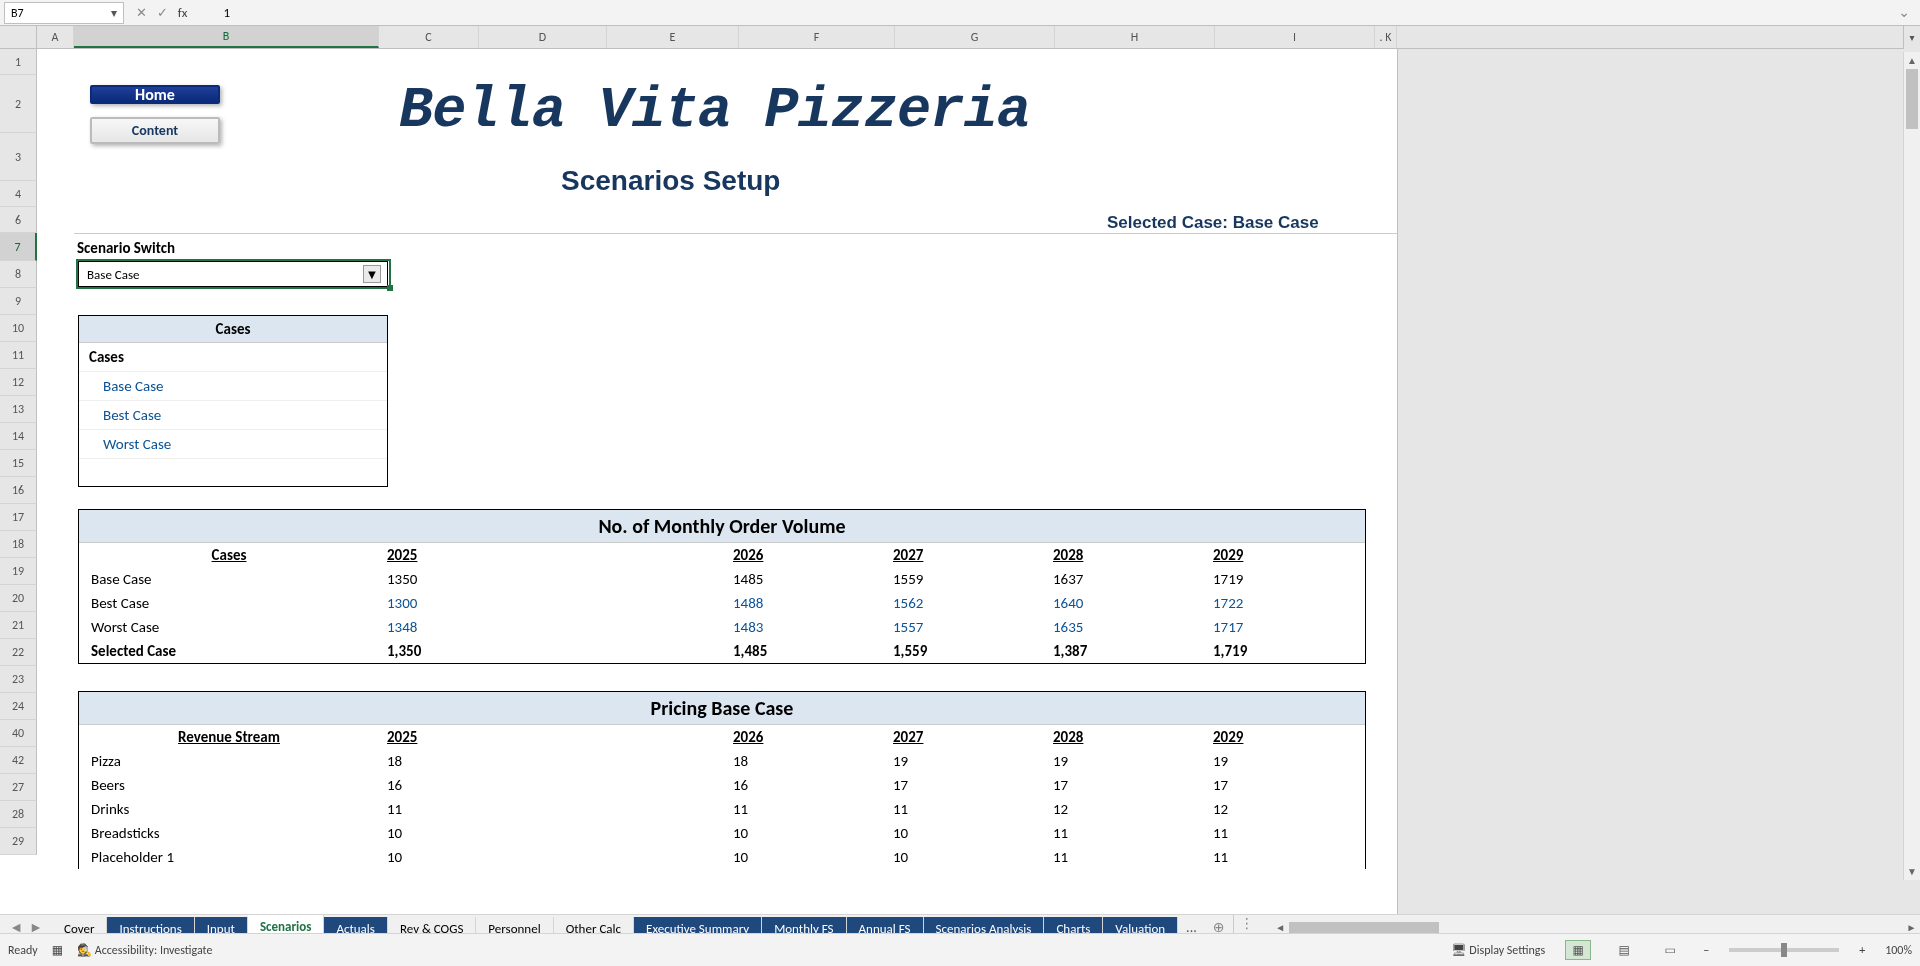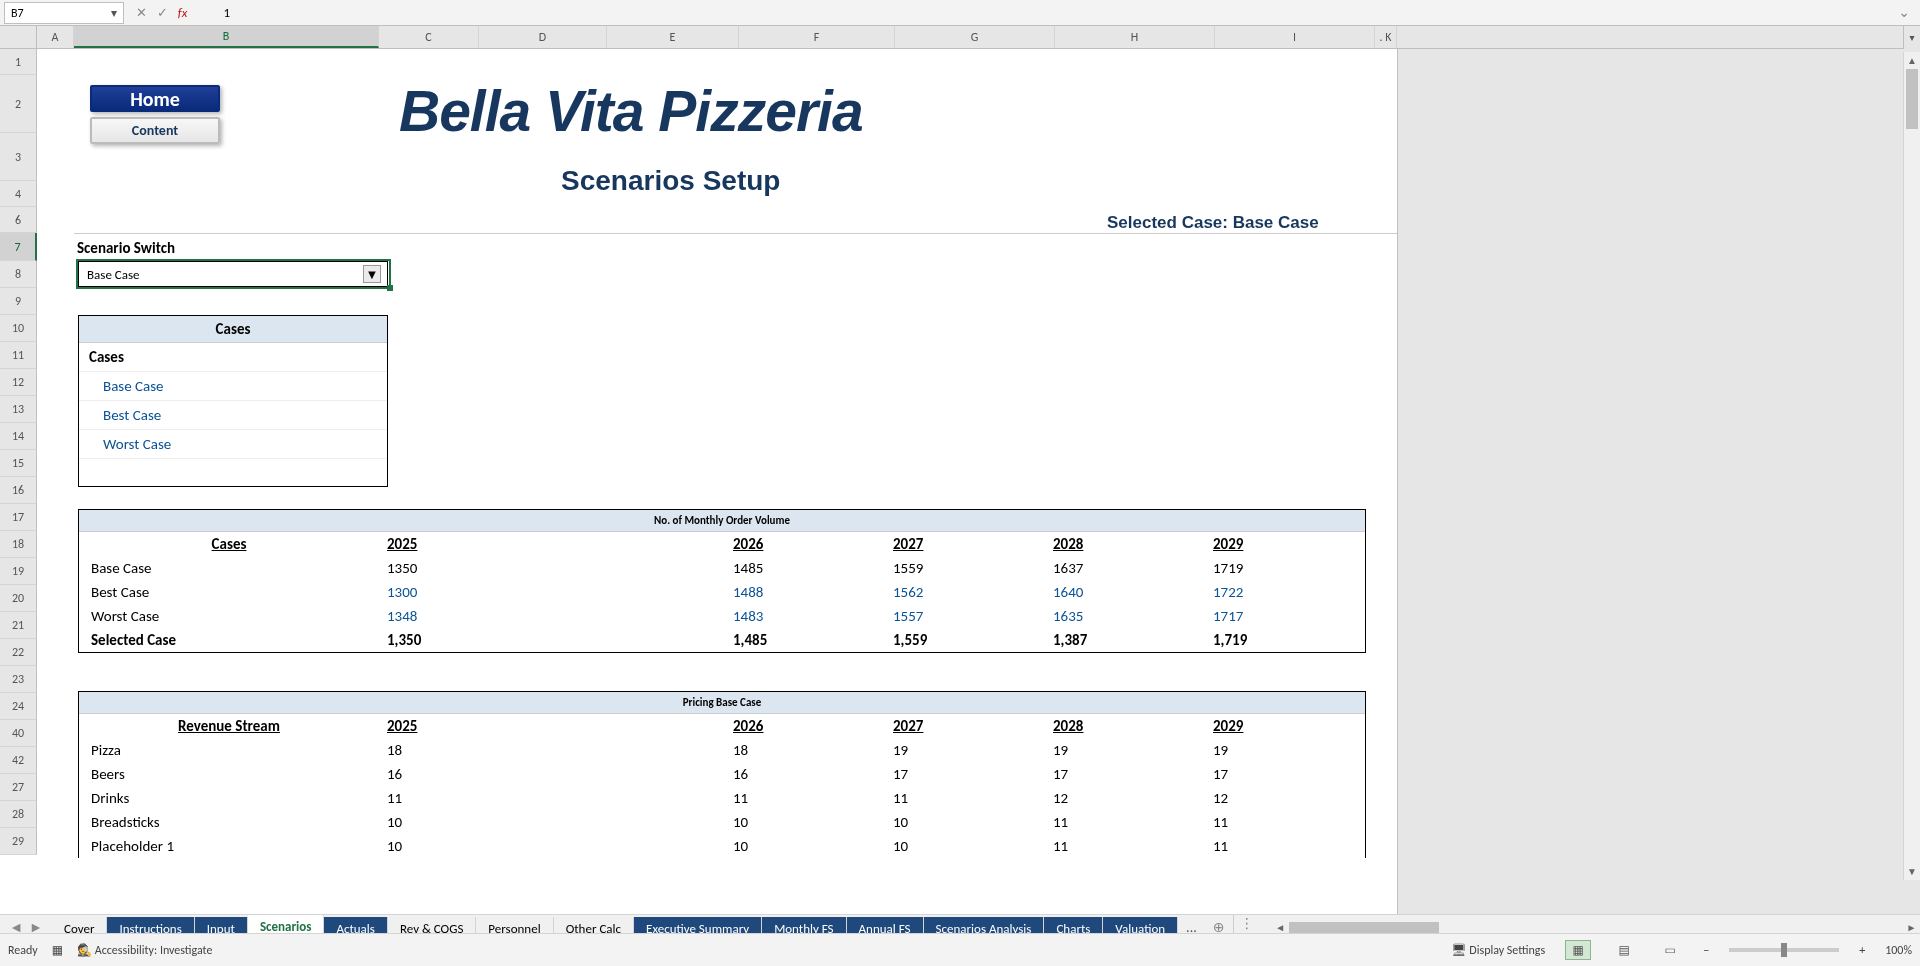--- a/index.html
+++ b/index.html
@@ -3,21 +3,21 @@
 <meta charset="utf-8">
 <style>
   * { box-sizing: border-box; margin: 0; padding: 0; }
   body { font-family: Calibri, Arial, sans-serif; font-size: 14px; background: #fff; overflow: hidden; width: 1920px; height: 966px; position: relative; }
 
   
   .formula-bar { display: flex; align-items: center; height: 26px; border-bottom: 1px solid #bfbfbf; background: #f3f3f3; padding: 0 4px; }
   .name-box { width: 120px; height: 22px; border: 1px solid #bfbfbf; background: #fff; font-size: 12px; padding: 2px 6px; display: flex; align-items: center; justify-content: space-between; }
   .name-box .dd { color: #555; }
   .fb-icons { display: flex; align-items: center; gap: 10px; margin: 0 12px; color: #888; font-size: 13px; }
-  .fb-fx { font-style: italic; color: #b91c1c; margin-right: 18px; }
+  .fb-fx { color: #404040; margin-right: 18px; }
   .fb-value { flex: 1; font-size: 13px; padding-left: 6px; }
   .fb-expand { color: #888; padding: 0 6px; }
 
   
   .main { display: flex; height: 910px; position: relative; }
   .grid-area { flex: 1; position: relative; overflow: hidden; }
   .col-headers { display: flex; height: 23px; background: #e6e6e6; border-bottom: 1px solid #bfbfbf; }
   .corner { width: 37px; border-right: 1px solid #bfbfbf; background: #e6e6e6; }
   .ch { border-right: 1px solid #d4d4d4; text-align: center; font-size: 12px; color: #555; display: flex; align-items: center; justify-content: center; background: #e6e6e6; }
   .ch.sel { background: #d2d2d2; color: #0f6b3a; border-bottom: 2px solid #217346; }
@@ -31,45 +31,45 @@
   .r1 { height: 26px; }
   .r2 { height: 58px; }
   .r3 { height: 48px; }
   .r4 { height: 26px; }
   .r6 { height: 26px; }
   .r7 { height: 28px; }
   .rstd { height: 27px; }
 
   
   .title { position: absolute; left: 362px; top: 34px; font: 800 57px/1 Arial, sans-serif; color: #17375e; letter-spacing: -1px; }
-  .title-italic { font-style: italic; }
+  .title-italic { font-style: italic; font-family: Liberation Mono, monospace; }
   .subtitle { position: absolute; left: 524px; top: 118px; font: 800 28px/1 Arial, sans-serif; color: #17375e; }
   .selcase { position: absolute; left: 1070px; top: 164px; font: 700 17px Arial, sans-serif; color: #17375e; }
 
-  .btn-home { position: absolute; left: 53px; top: 36px; width: 130px; height: 27px; background: linear-gradient(#1f3f9a,#0a2a7a); color: #fff; border: 2px solid #0a2a7a; font-weight: 700; font-size: 20px; display: flex; align-items: center; justify-content: center; box-shadow: 2px 2px 4px rgba(0,0,0,.3); border-radius: 2px; cursor: pointer; }
+  .btn-home { position: absolute; left: 53px; top: 36px; width: 130px; height: 19px; background: linear-gradient(#1f3f9a,#0a2a7a); color: #fff; border: 2px solid #0a2a7a; font-weight: 700; font-size: 16px; display: flex; align-items: center; justify-content: center; box-shadow: 2px 2px 4px rgba(0,0,0,.3); border-radius: 2px; cursor: pointer; }
   .btn-content { position: absolute; left: 53px; top: 68px; width: 130px; height: 27px; background: linear-gradient(#f7f7f7,#e6e6e6); color: #17375e; border: 2px solid #bbb; font-weight: 700; font-size: 14px; display: flex; align-items: center; justify-content: center; box-shadow: 2px 2px 4px rgba(0,0,0,.3); border-radius: 2px; cursor: pointer; }
 
   .hr1 { position: absolute; left: 37px; top: 184px; width: 1323px; border-top: 1px solid #ccc; }
 
   .scenario-label { position: absolute; left: 40px; top: 190px; font-weight: 700; font-size: 15px; }
   .scenario-select { position: absolute; left: 41px; top: 212px; width: 310px; height: 26px; border: 1.5px solid #000; background: #fff; display: flex; align-items: center; justify-content: space-between; padding: 0 6px 0 8px; font-size: 13px; }
   .scenario-select .arrow { width: 18px; height: 18px; background: #eaeaea; border: 1px solid #999; display: flex; align-items: center; justify-content: center; }
   .sel-marquee { position: absolute; left: 39px; top: 210px; width: 315px; height: 30px; border: 2px solid #217346; pointer-events: none; }
   .sel-handle { position: absolute; right: -4px; bottom: -4px; width: 6px; height: 6px; background: #217346; }
 
   .cases-box { position: absolute; left: 41px; top: 266px; width: 310px; border: 1px solid #000; background: #fff; }
   .cases-box .hdr { background: #dce6f1; text-align: center; font-weight: 700; padding: 4px 0; border-bottom: 1px solid #ccc; font-size: 15px; }
   .cases-box .row { padding: 5px 10px; font-size: 15px; border-bottom: 1px solid #eee; }
   .cases-box .row.b { font-weight: 700; }
   .cases-box .row a { color: #0b5394; text-decoration: none; padding-left: 14px; }
   .cases-box .row:last-child { border-bottom: none; }
   .cases-box .spacer { height: 27px; }
 
   .tbl { position: absolute; left: 41px; width: 1288px; border: 1.5px solid #000; border-top: 1px solid #000; }
-  .tbl .hdr { background: #dce6f1; text-align: center; font-weight: 700; padding: 4px 0; border-bottom: 1px solid #ccc; font-size: 11px; }
+  .tbl .hdr { background: #dce6f1; text-align: center; font-weight: 700; padding: 4px 0; border-bottom: 1px solid #ccc; font-size: 20px; }
   .tbl table { width: 100%; border-collapse: collapse; font-size: 15px; }
   .tbl th { text-decoration: underline; font-weight: 700; padding: 3px 8px; }
   .tbl td { padding: 3px 8px; }
   .tbl .num { text-align: left; }
   .tbl .label { text-align: left; padding-left: 12px; }
   .tbl .blue { color: #0b5394; }
   .tbl tr.selrow td { font-weight: 700; }
   .tbl-orders { top: 460px; }
   .tbl-pricing { top: 642px; border-bottom: none; }
 

